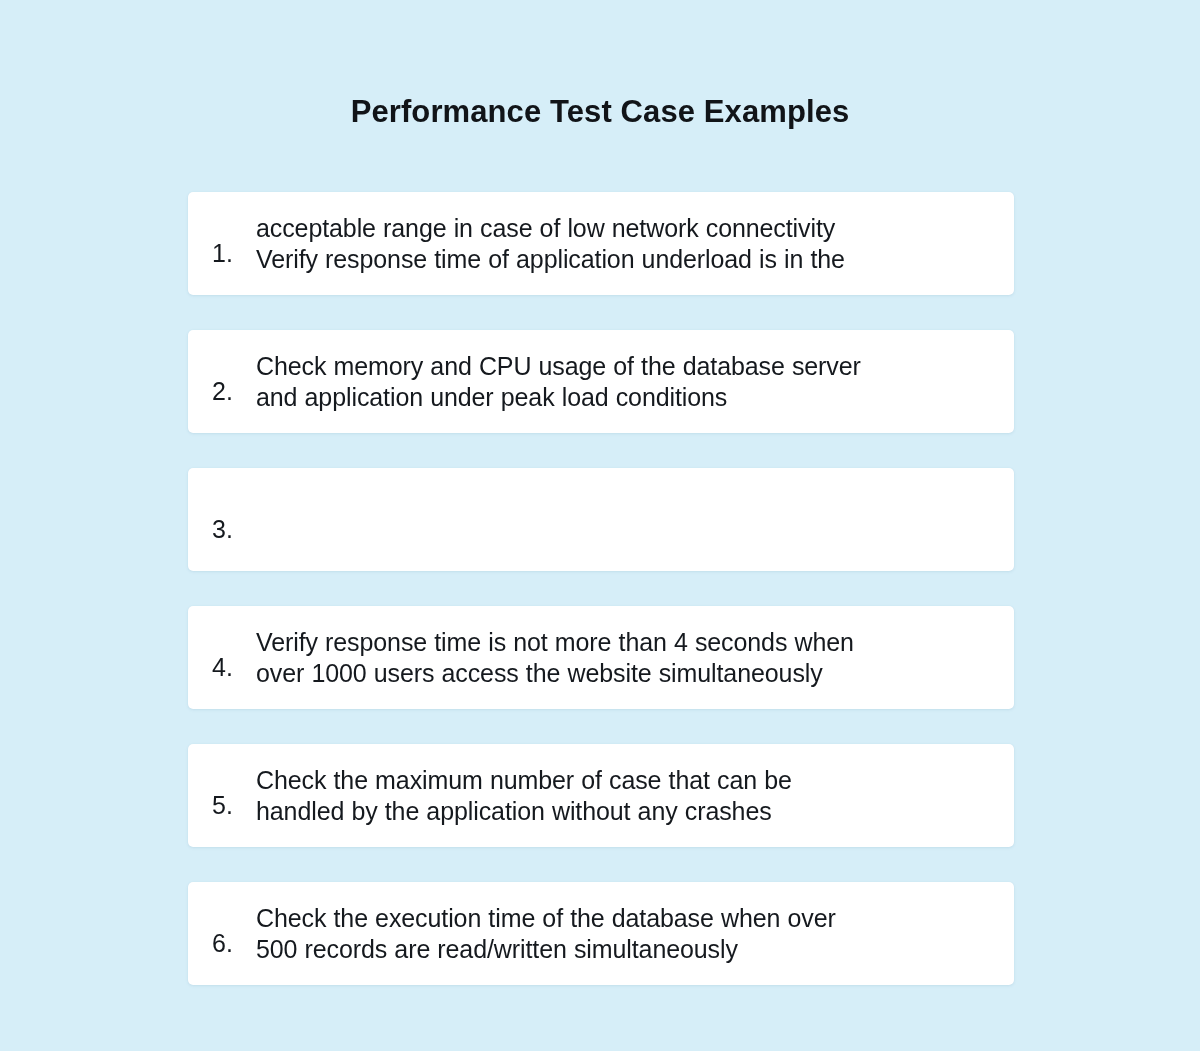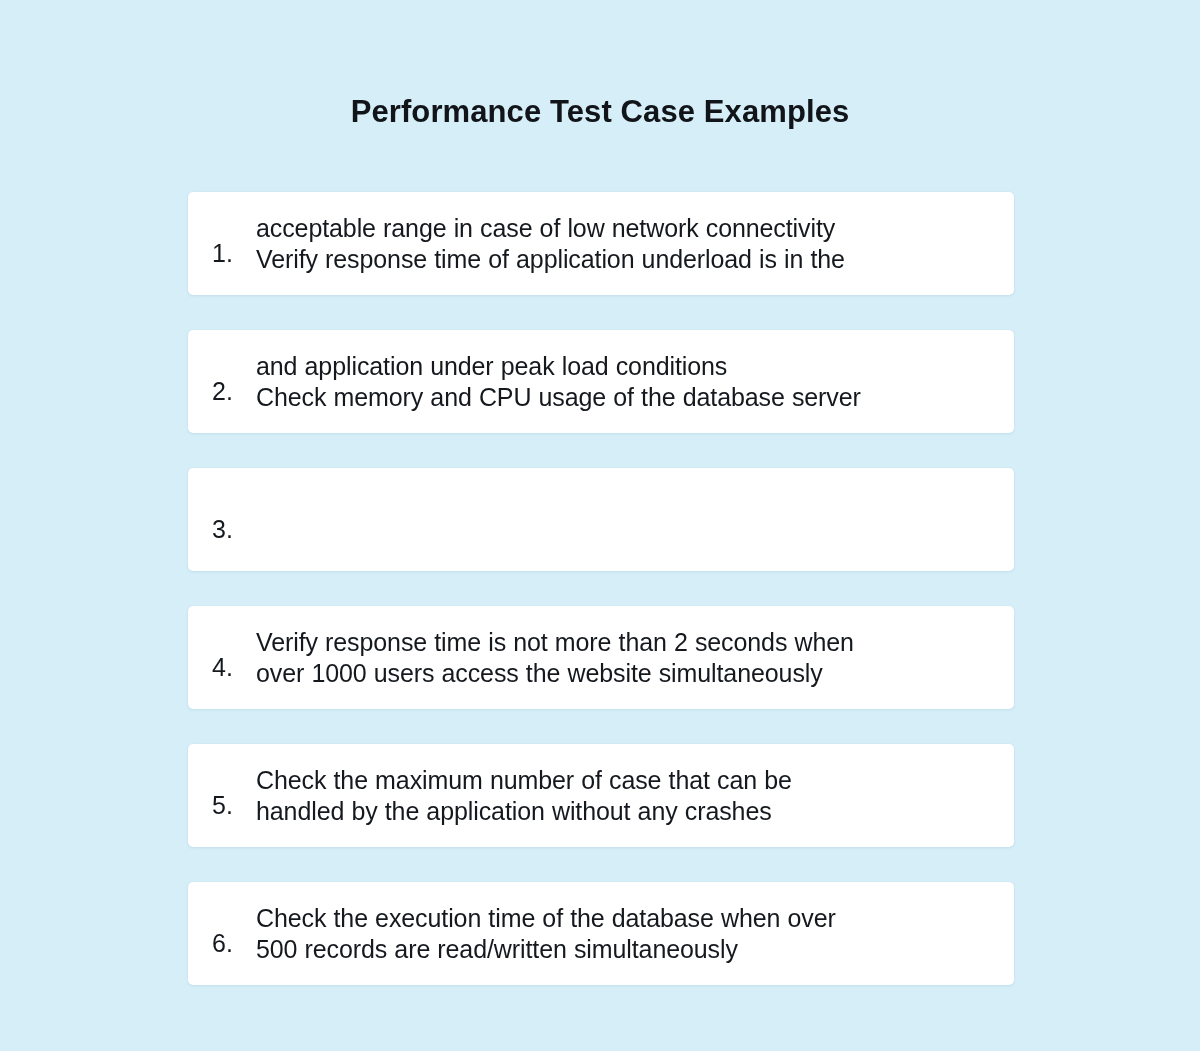--- a/index.html
+++ b/index.html
@@ -95,33 +95,33 @@
       <div class="card-number">1.</div>
       <div class="card-text">
         <span class="line">acceptable range in case of low network connectivity</span>
         <span class="line">Verify response time of application underload is in the</span>
       </div>
     </div>
 
     <div class="card">
       <div class="card-number">2.</div>
       <div class="card-text">
+        <span class="line">Check memory and CPU usage of the database server</span>
         <span class="line">and application under peak load conditions</span>
-        <span class="line">Check memory and CPU usage of the database server</span>
       </div>
     </div>
 
     <div class="card">
       <div class="card-number">3.</div>
     </div>
 
     <div class="card">
       <div class="card-number">4.</div>
       <div class="card-text">
-        <span class="line">Verify response time is not more than 2 seconds when</span>
+        <span class="line">Verify response time is not more than 4 seconds when</span>
         <span class="line">over 1000 users access the website simultaneously</span>
       </div>
     </div>
 
     <div class="card">
       <div class="card-number">5.</div>
       <div class="card-text">
         <span class="line">Check the maximum number of case that can be</span>
         <span class="line">handled by the application without any crashes</span>
       </div>

